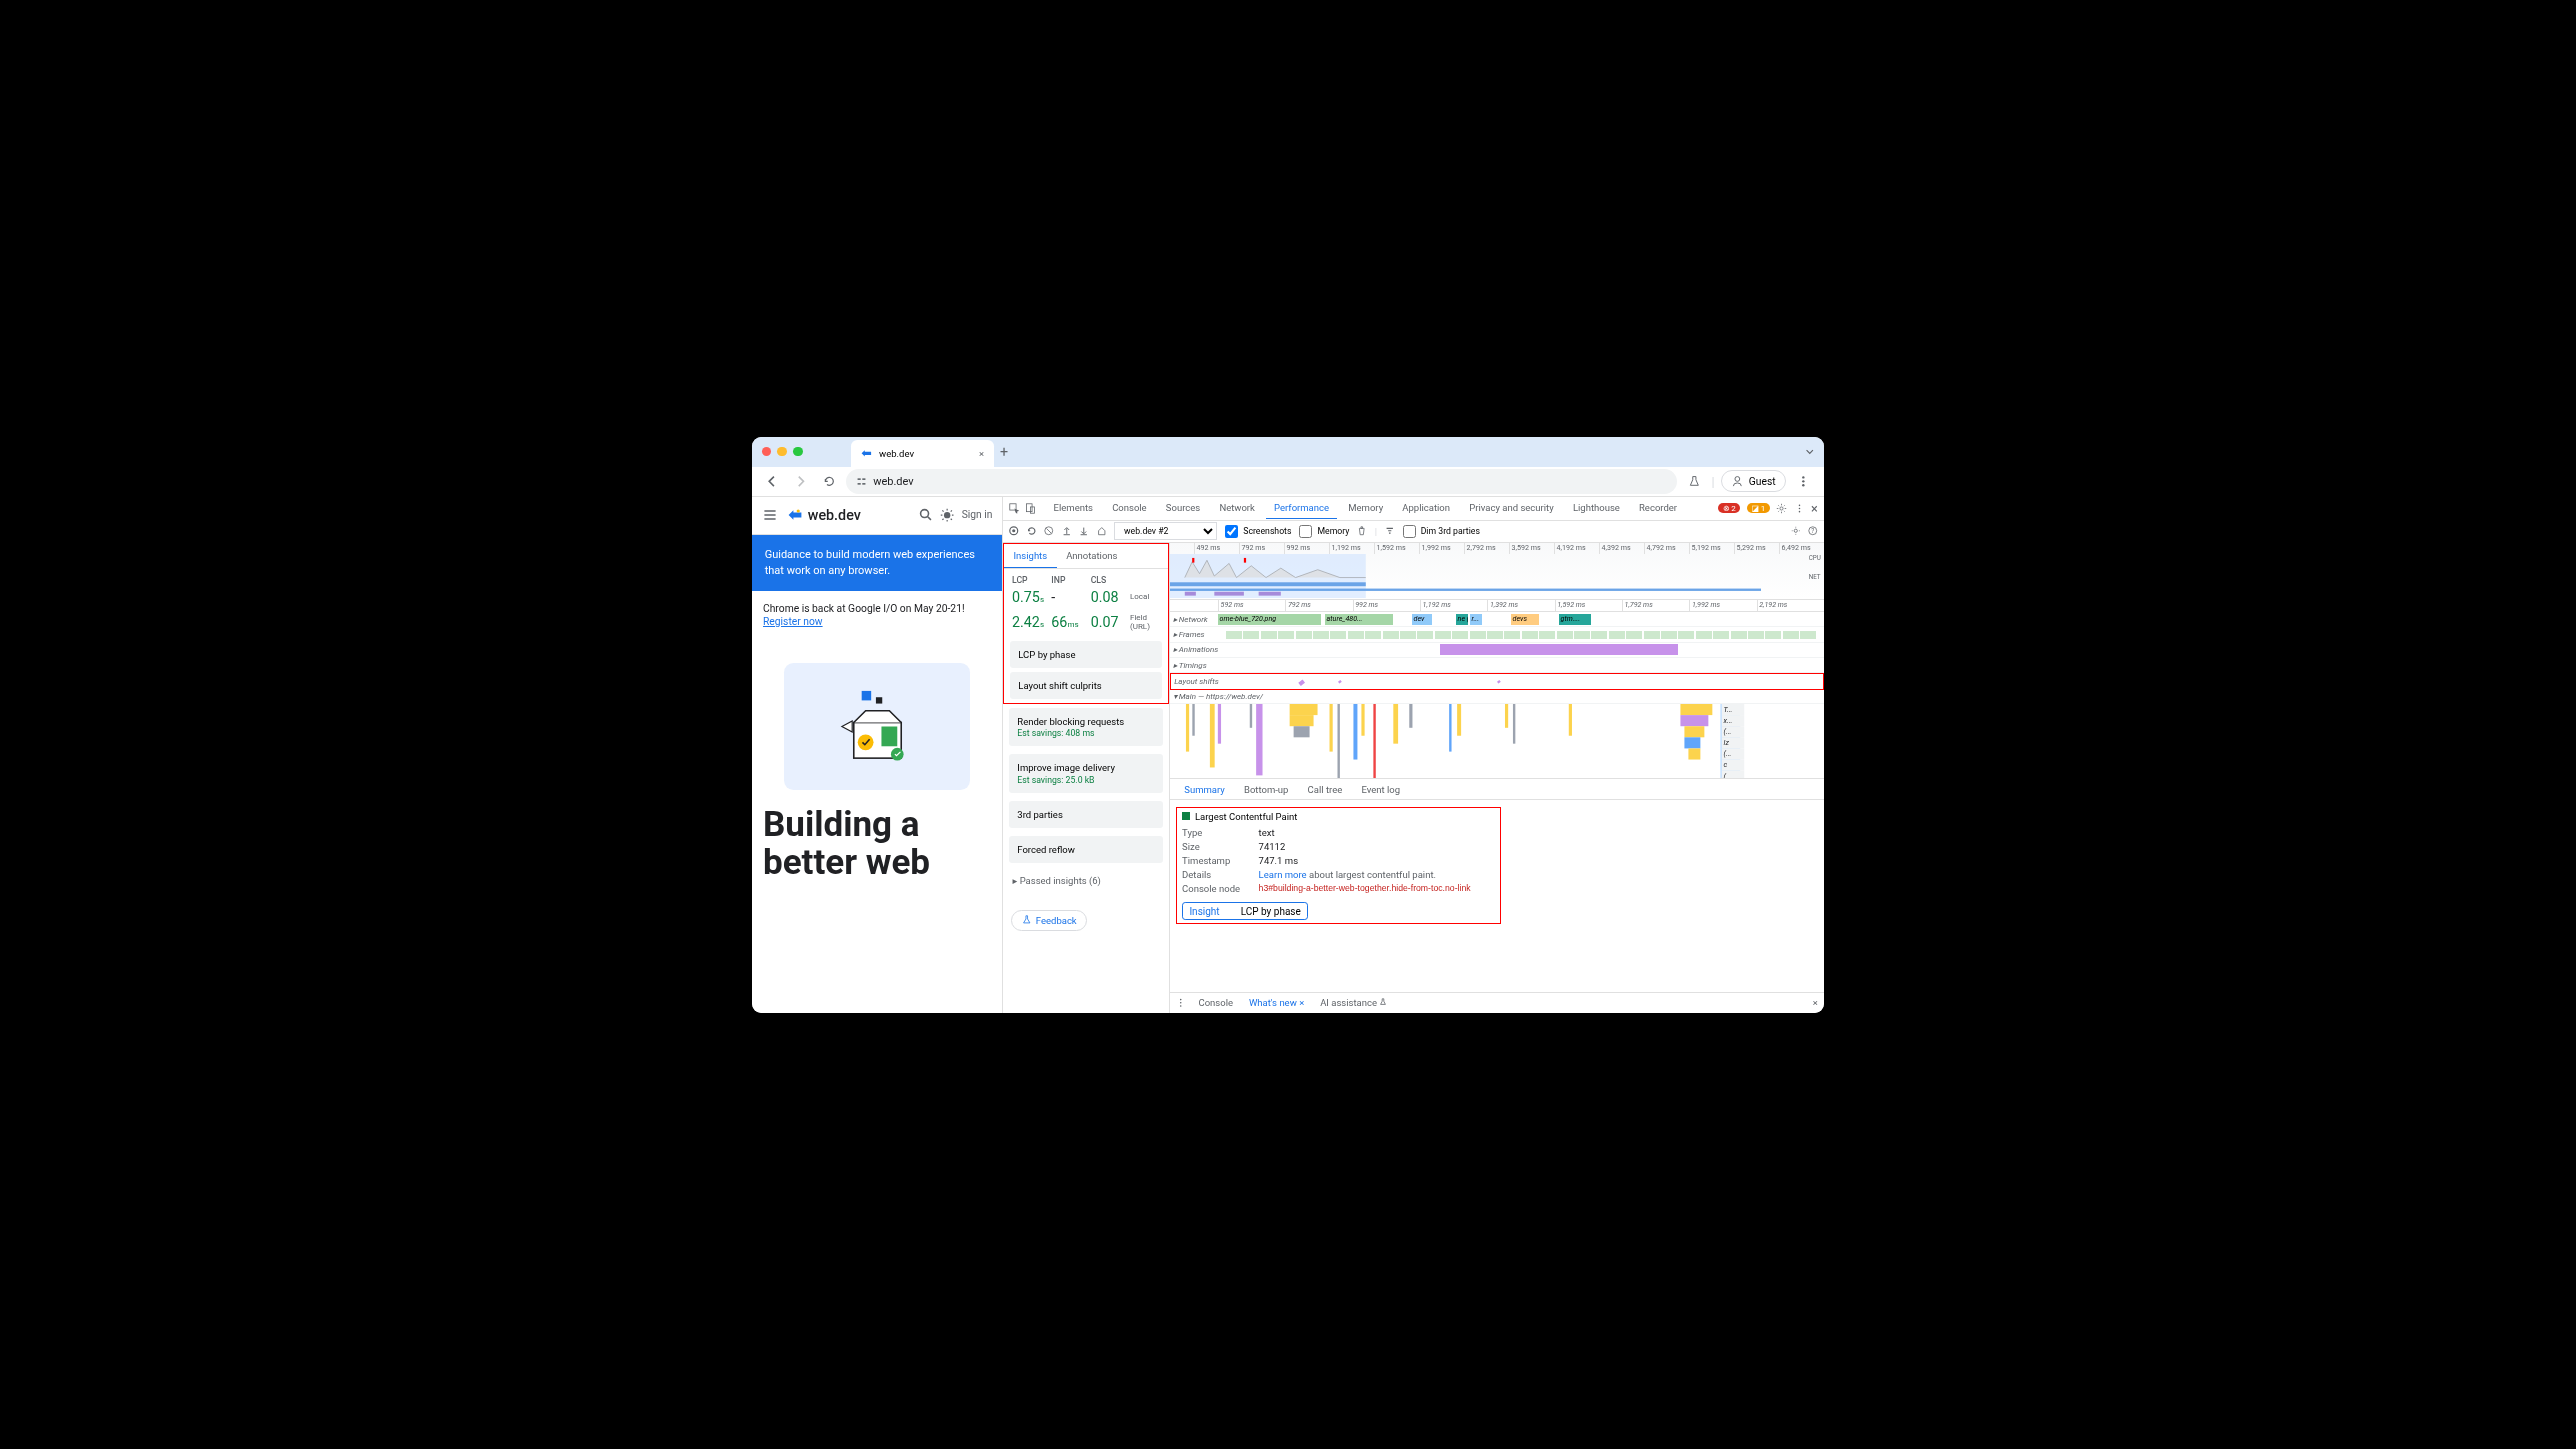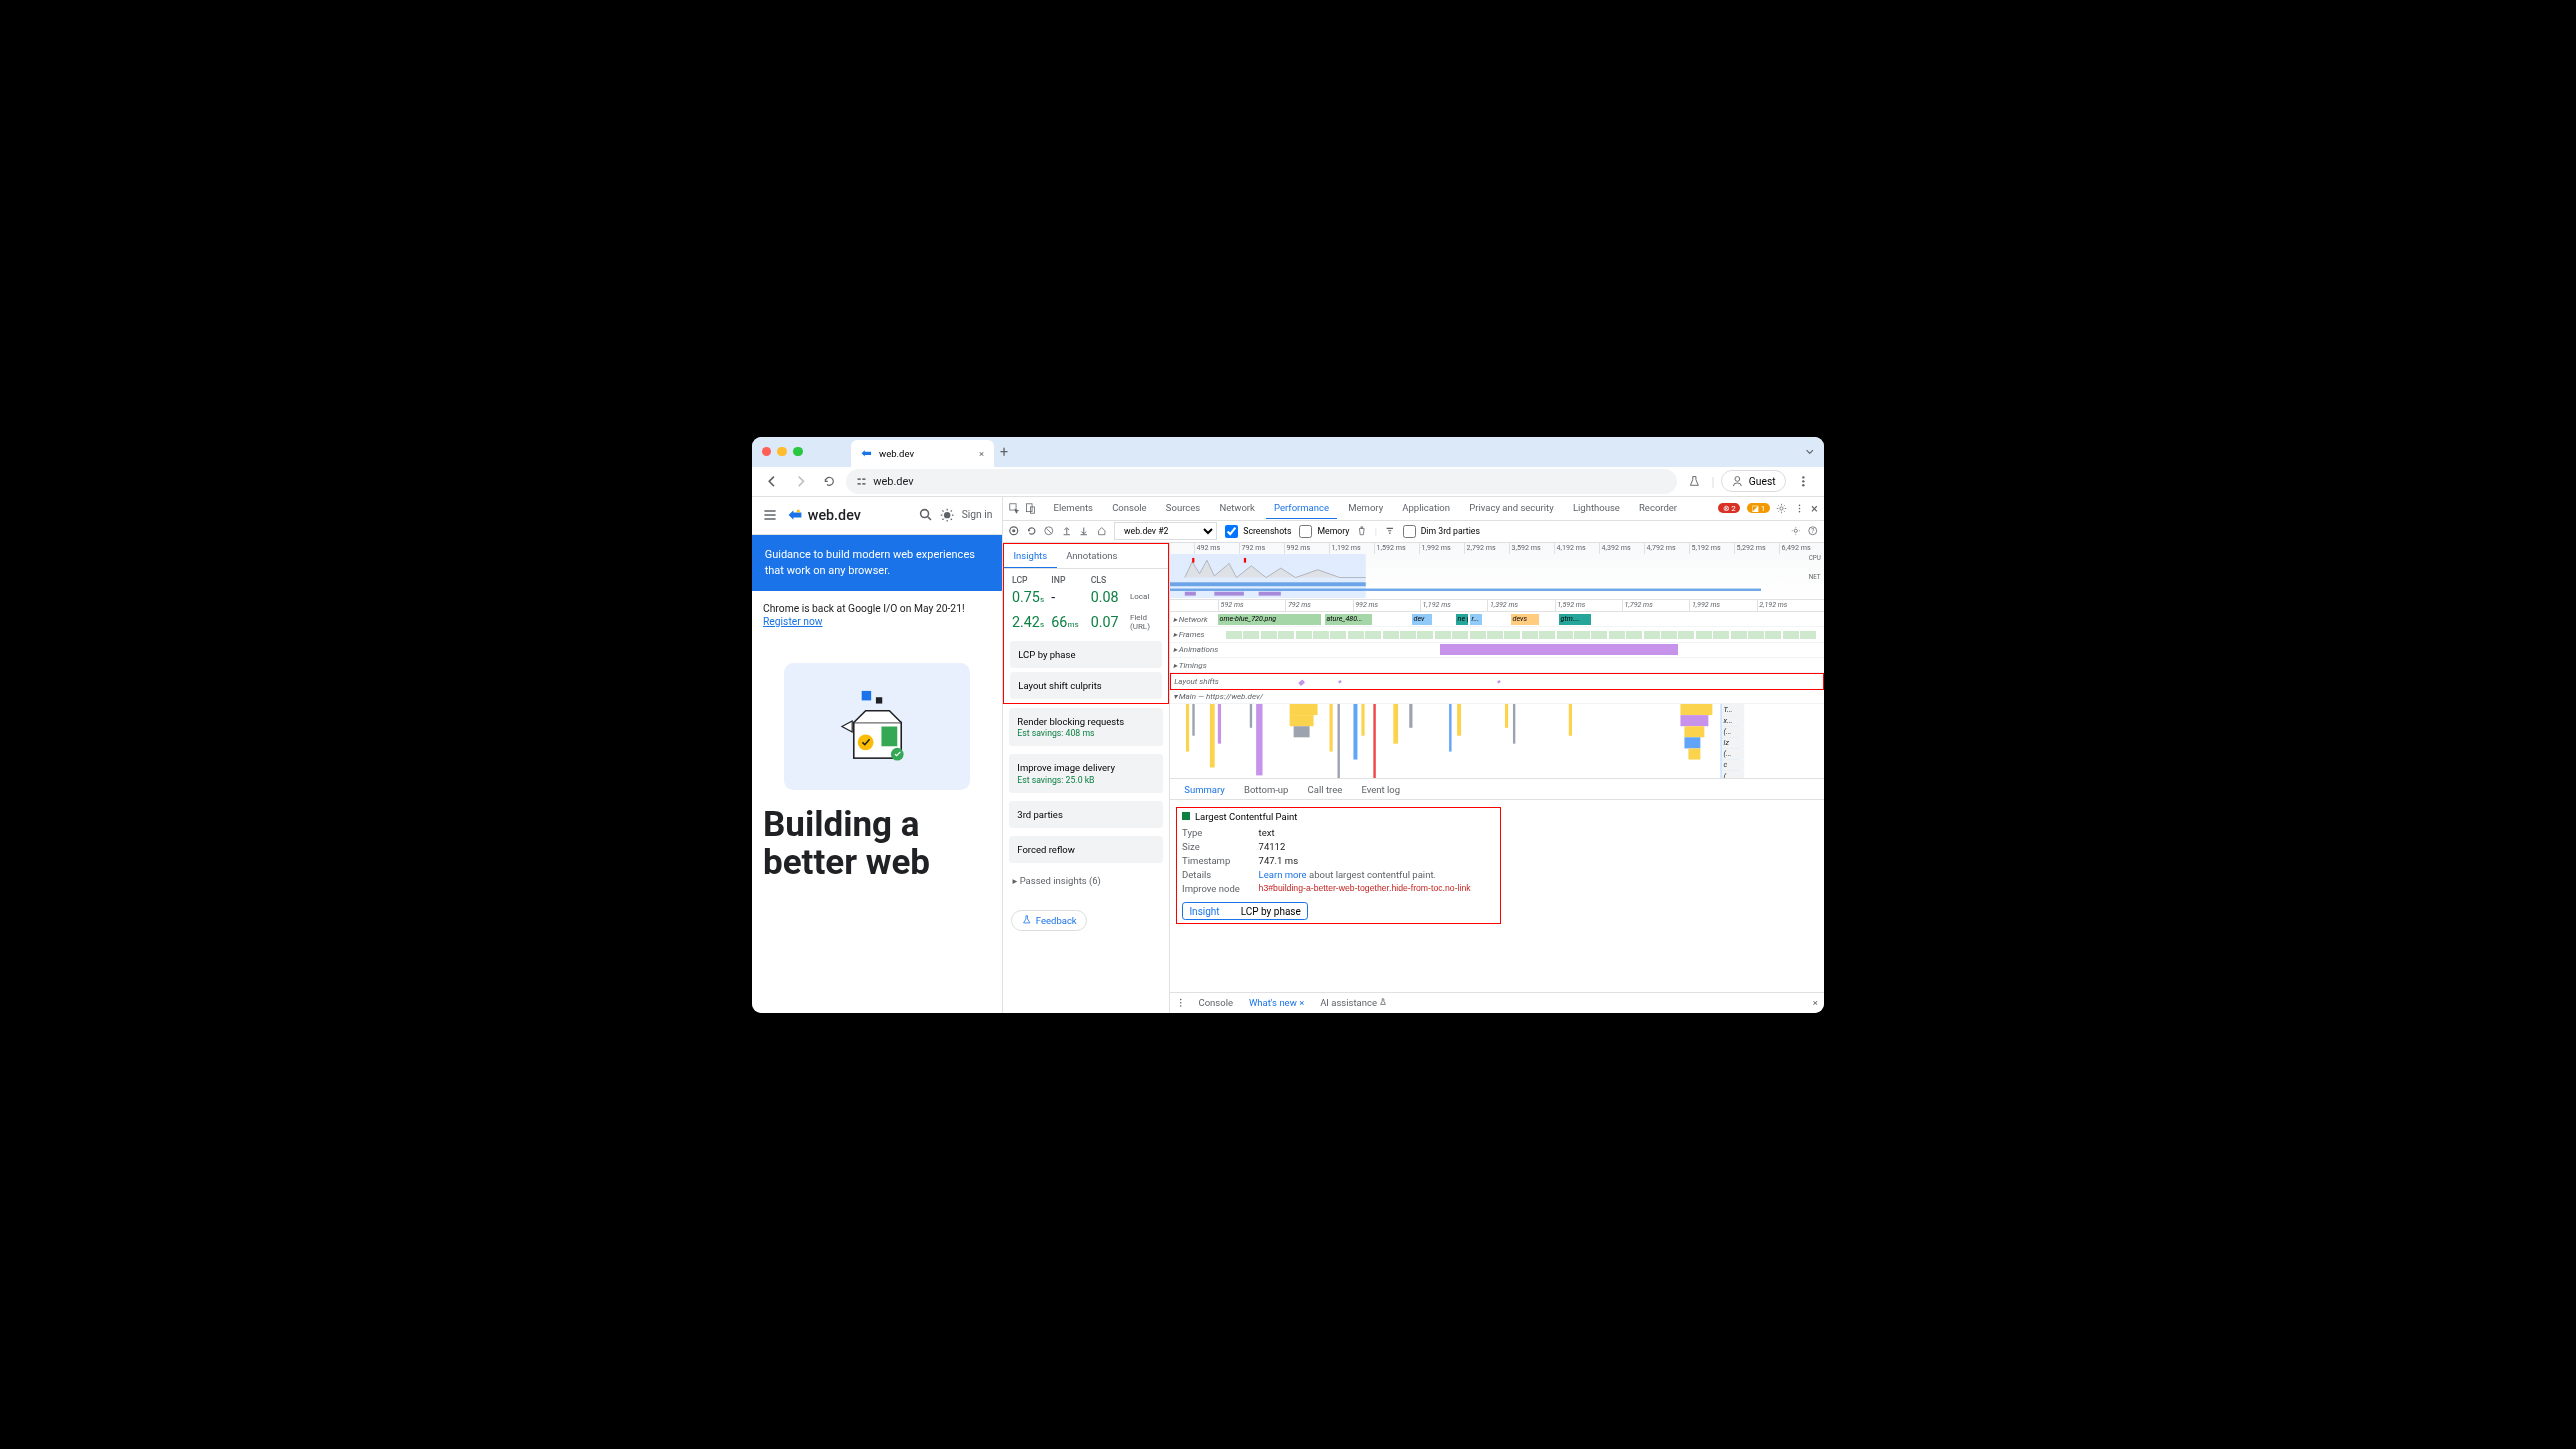--- a/index.html
+++ b/index.html
@@ -441,21 +441,21 @@
                 <div class="flame-tick">1,392 ms</div>
                 <div class="flame-tick">1,592 ms</div>
                 <div class="flame-tick">1,792 ms</div>
                 <div class="flame-tick">1,992 ms</div>
                 <div class="flame-tick">2,192 ms</div>
               </div>
             <div class="track-row">
                 <div class="track-label">▸ <span>Network</span></div>
                 <div class="track-content" id="net-content">
                   <div class="net-block" style="left: 0px; width: 103px; background: rgb(165, 214, 167);">ome-blue_720.png</div>
-                  <div class="net-block" style="left: 107px; width: 47px; background: rgb(165, 214, 167);">ature_480...</div>
+                  <div class="net-block" style="left: 107px; width: 68px; background: rgb(165, 214, 167);">ature_480...</div>
                   <div class="net-block" style="left: 194px; width: 20px; background: rgb(144, 202, 249);">dev</div>
                   <div class="net-block" style="left: 238px; width: 12px; background: rgb(38, 166, 154);">ne (w</div>
                   <div class="net-block" style="left: 252px; width: 12px; background: rgb(144, 202, 249);">r...</div>
                   <div class="net-block" style="left: 293px; width: 28px; background: rgb(255, 204, 128);">devs</div>
                   <div class="net-block" style="left: 341px; width: 32px; background: rgb(38, 166, 154);">gtm....</div>
                 </div>
               </div>
             <div class="track-row">
                 <div class="track-label">▸ <span>Frames</span></div>
                 <div class="track-content">
@@ -565,21 +565,21 @@
                 </div>
               <div class="summary-row">
                   <span class="summary-key">Timestamp</span>
                   <span class="summary-val">747.1 ms</span>
                 </div>
               <div class="summary-row">
                   <span class="summary-key">Details</span>
                   <span><span class="summary-link">Learn more</span><span> about largest contentful paint.</span></span>
                 </div>
               <div class="summary-row">
-                  <span class="summary-key">Improve node</span>
+                  <span class="summary-key">Console node</span>
                   <span class="code-text">h3#building-a-better-web-together.hide-from-toc.no-link</span>
                 </div>
               <div class="insight-pill">
                 <span class="insight-pill-label">Insight</span>
                 <span>LCP by phase</span>
               </div>
             </div>
           </div>
 
           <div class="drawer">

